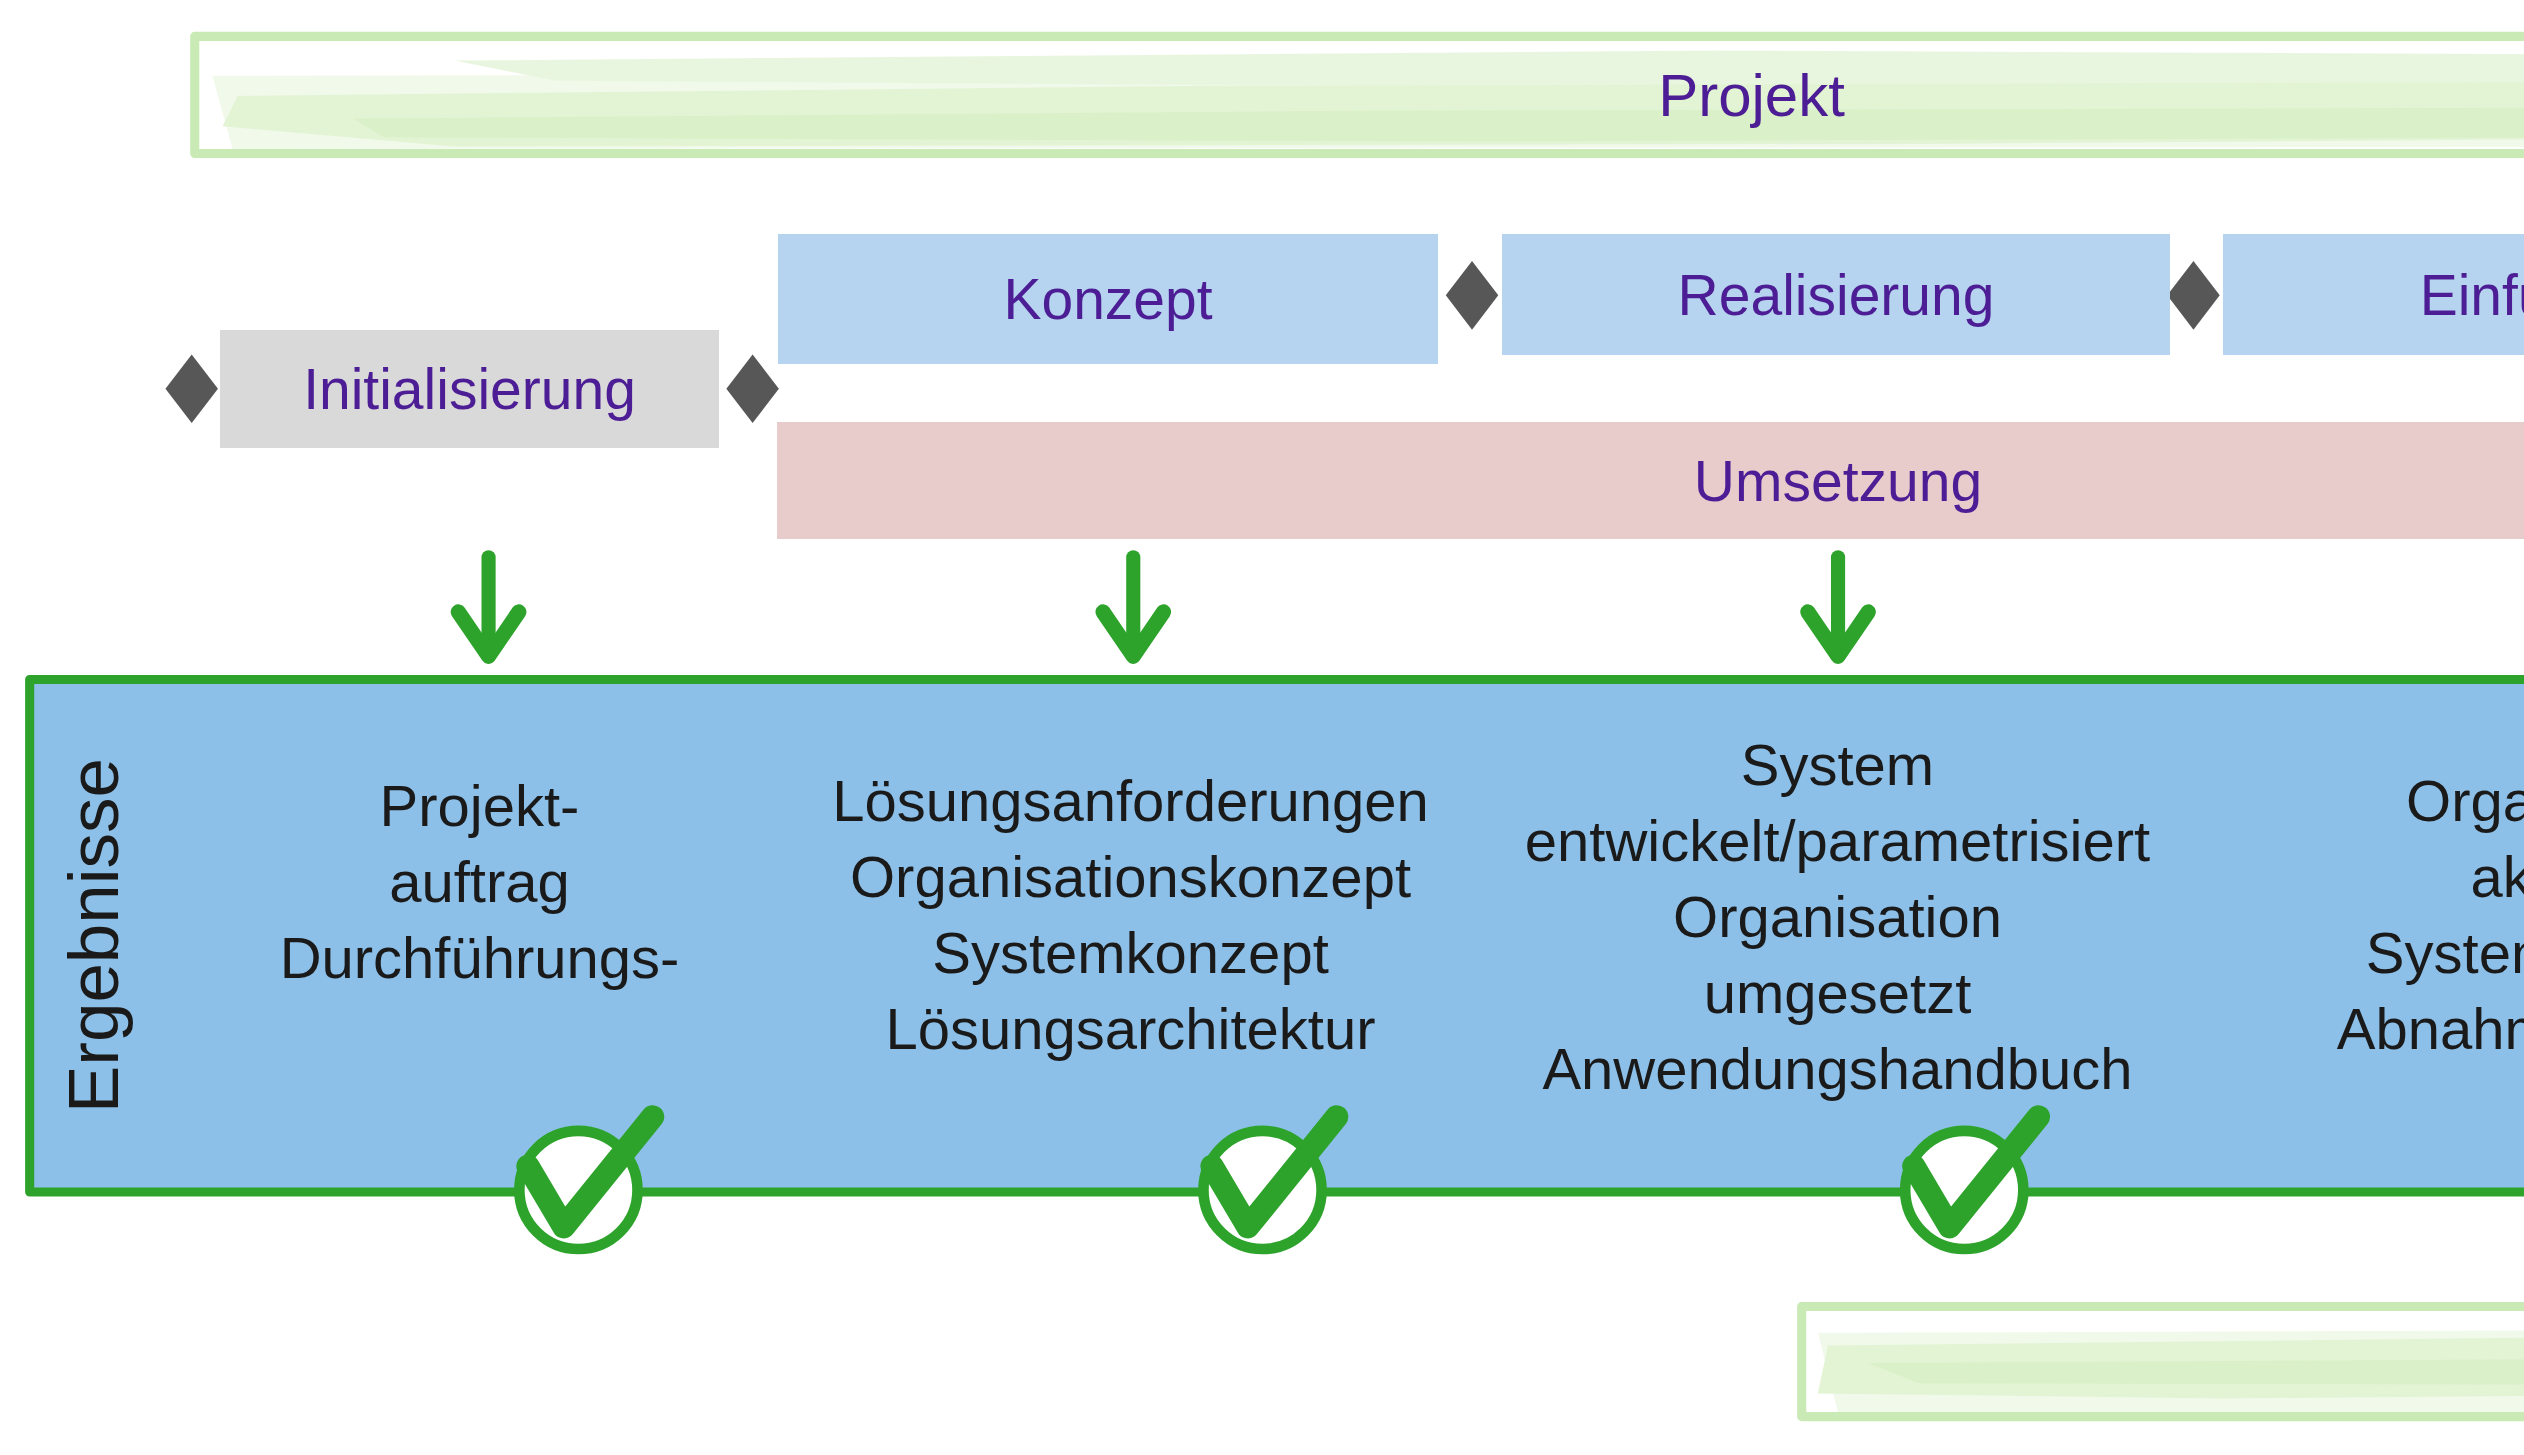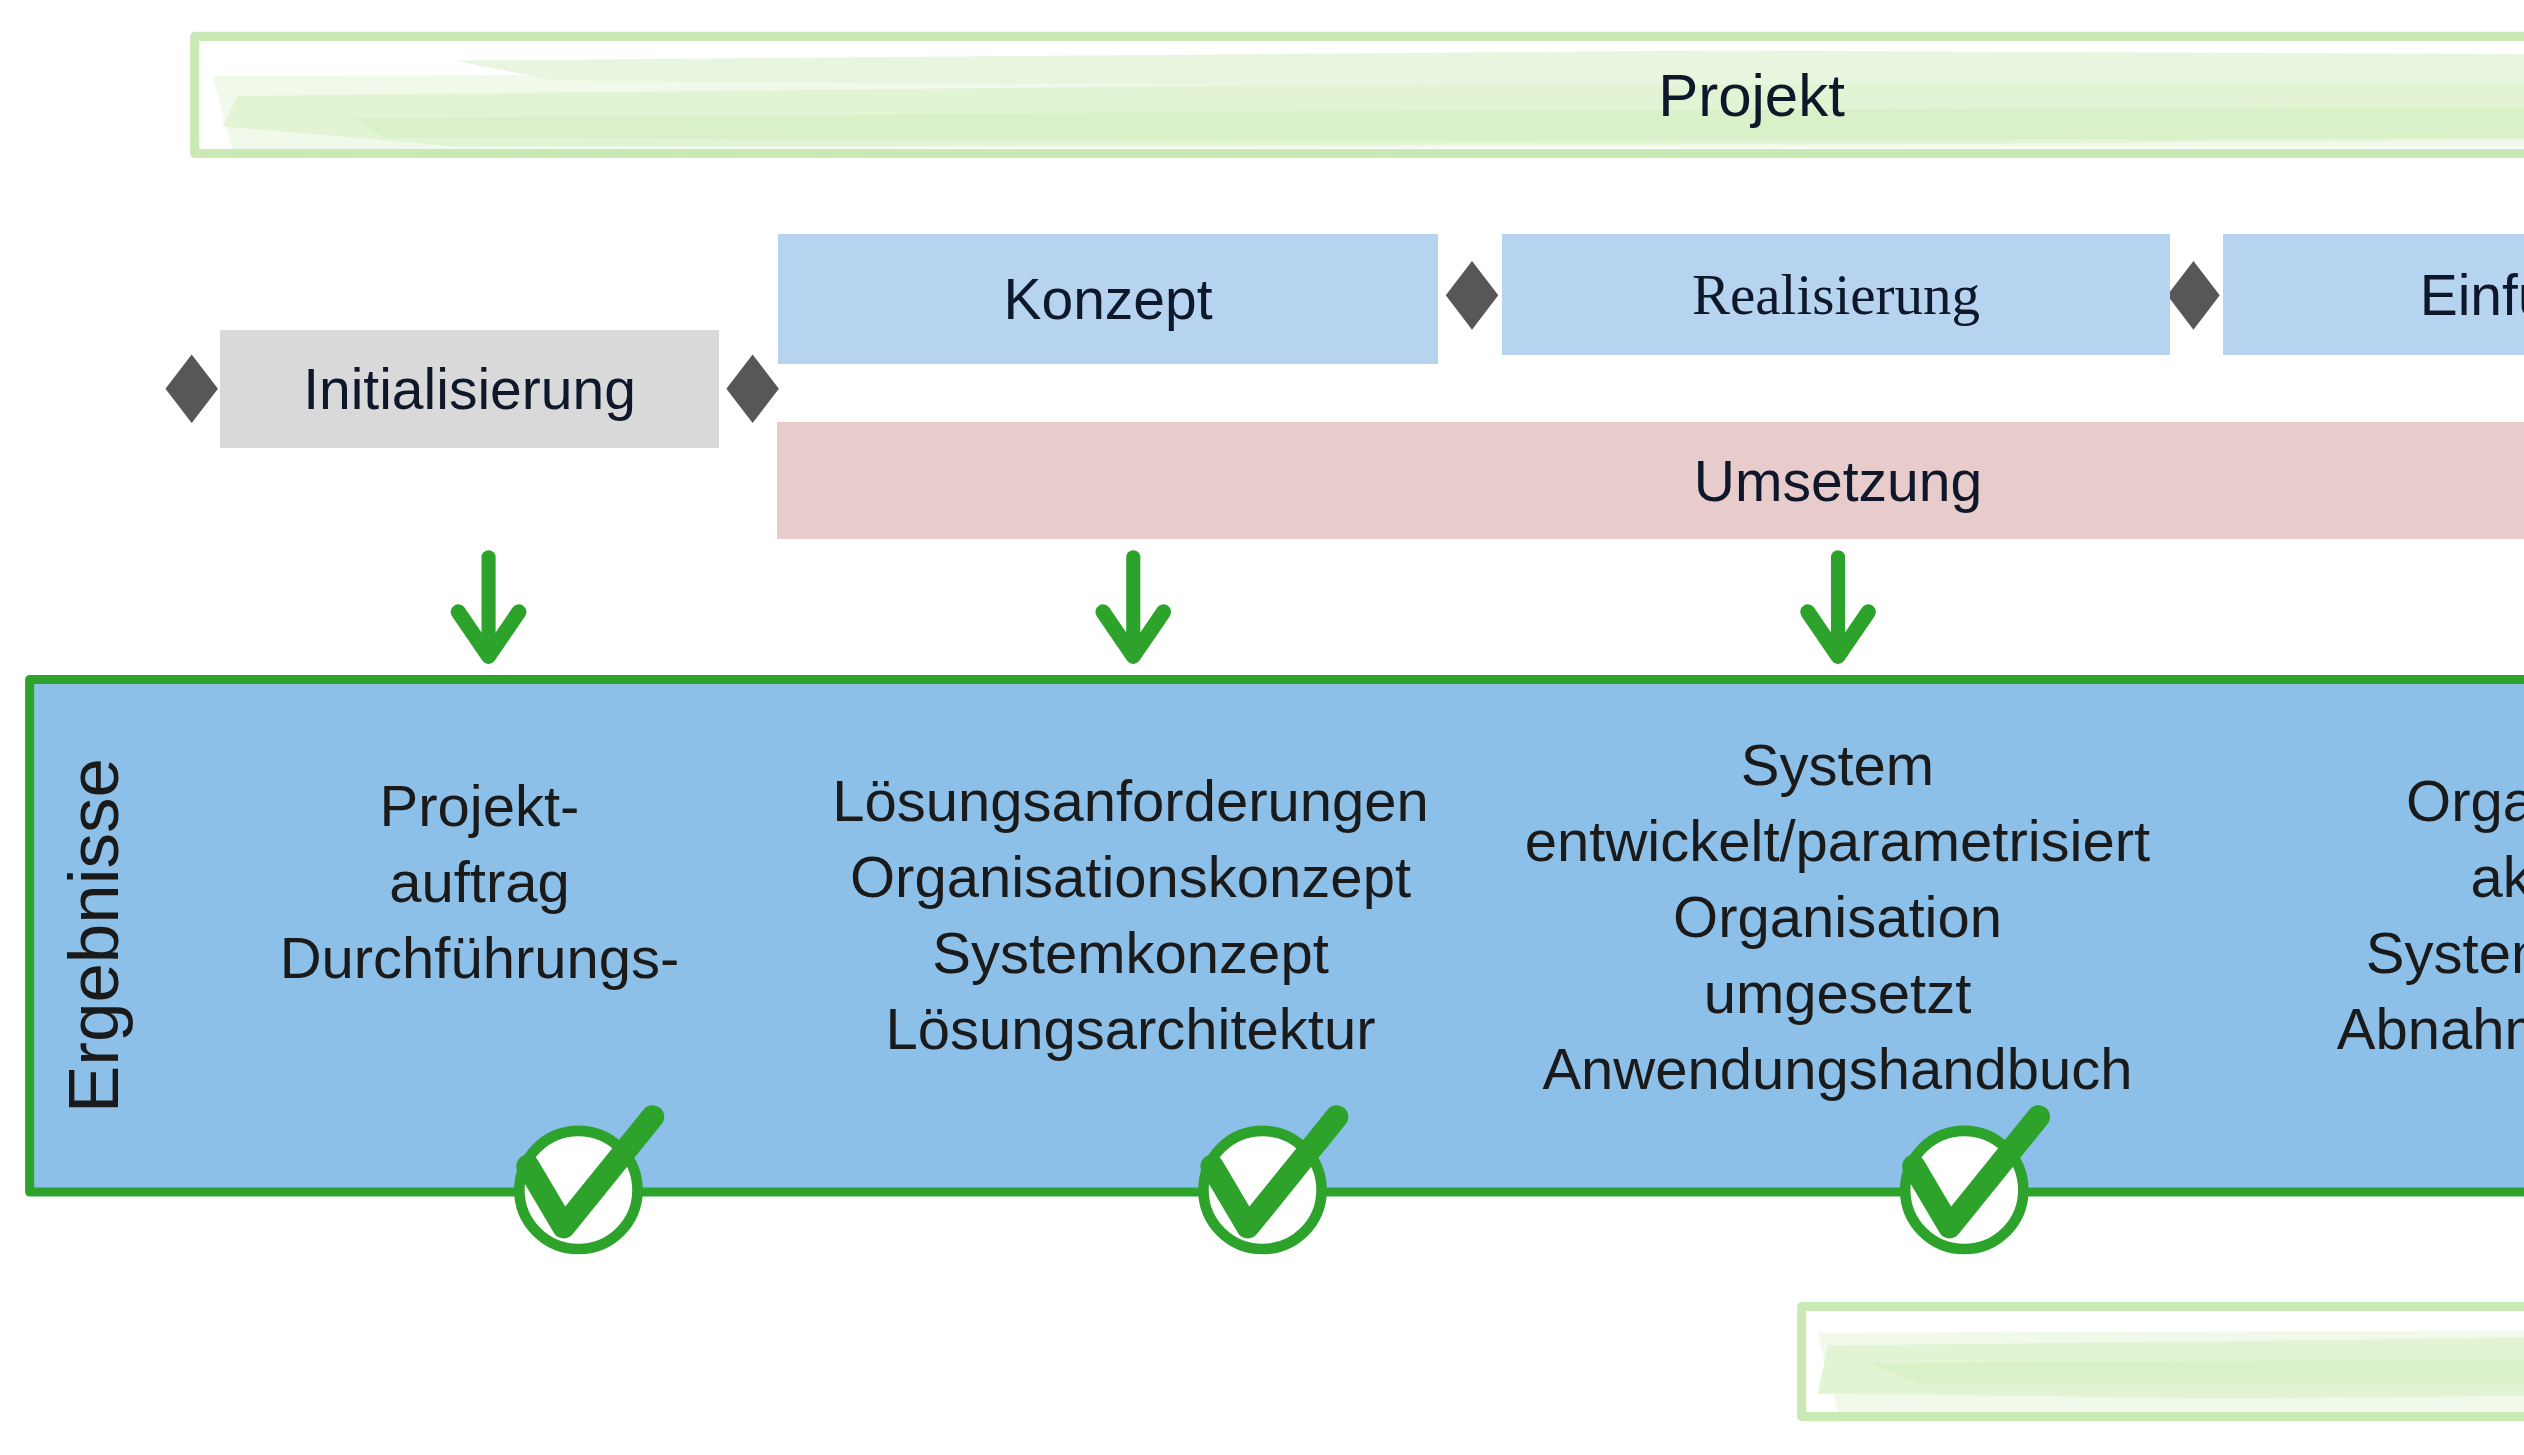--- a/index.html
+++ b/index.html
@@ -1,29 +1,29 @@
 <!DOCTYPE html>
 <html style="font-size:8px"><head>
 <meta charset="utf-8">
 <style>
   html,body{margin:0;padding:0;background:#ffffff;}
   body{width:3614px;height:1455px;position:relative;font-family:"Liberation Sans",sans-serif;color:#1a1a1a;}
   #stage{position:absolute;left:0;top:0;width:3614px;height:1455px;}
   #shapes{position:absolute;left:0;top:0;}
   .lbl{position:absolute;display:flex;align-items:center;justify-content:center;
-       font-weight:300;color:#0f172a;white-space:nowrap;}
+       font-weight:300;color:#4c1d95;white-space:nowrap;}
   .banner-lbl{font-size:60px;}
   .phase-lbl{font-size:57px;}
   
   .pbox{position:absolute;display:flex;align-items:center;justify-content:center;}
   .pb-gray{background:#d9d9d9;text-align:center;}
   .pb-blue{background:#b6d4ef;}
   .pb0{left:220px;top:330px;width:499px;height:118px;}
   .pb1{left:778px;top:234px;width:660px;height:130px;}
-  .pb2{left:1502px;top:234px;width:668px;height:121px;font-family:Liberation Serif, serif;}
+  .pb2{left:1502px;top:234px;width:668px;height:121px;}
   .pb3{left:2223px;top:234px;width:669px;height:121px;}
   .umsetzung{left:777px;top:422px;width:2122px;height:117px;background:#e8cbcb;}
   
   .projekt-lbl{left:1398px;top:55px;width:707px;height:81px;}
   .nutzung-lbl{left:2318px;top:1322px;width:707px;height:81px;}
   
   .ergebnisse{position:absolute;left:-285px;top:895px;width:757px;height:81px;
       transform:rotate(-90deg);transform-origin:center;text-align:center;
       line-height:81px;font-size:71px;font-weight:300;}
   .rescol{position:absolute;text-align:center;font-size:58px;line-height:76px;font-weight:300;}

